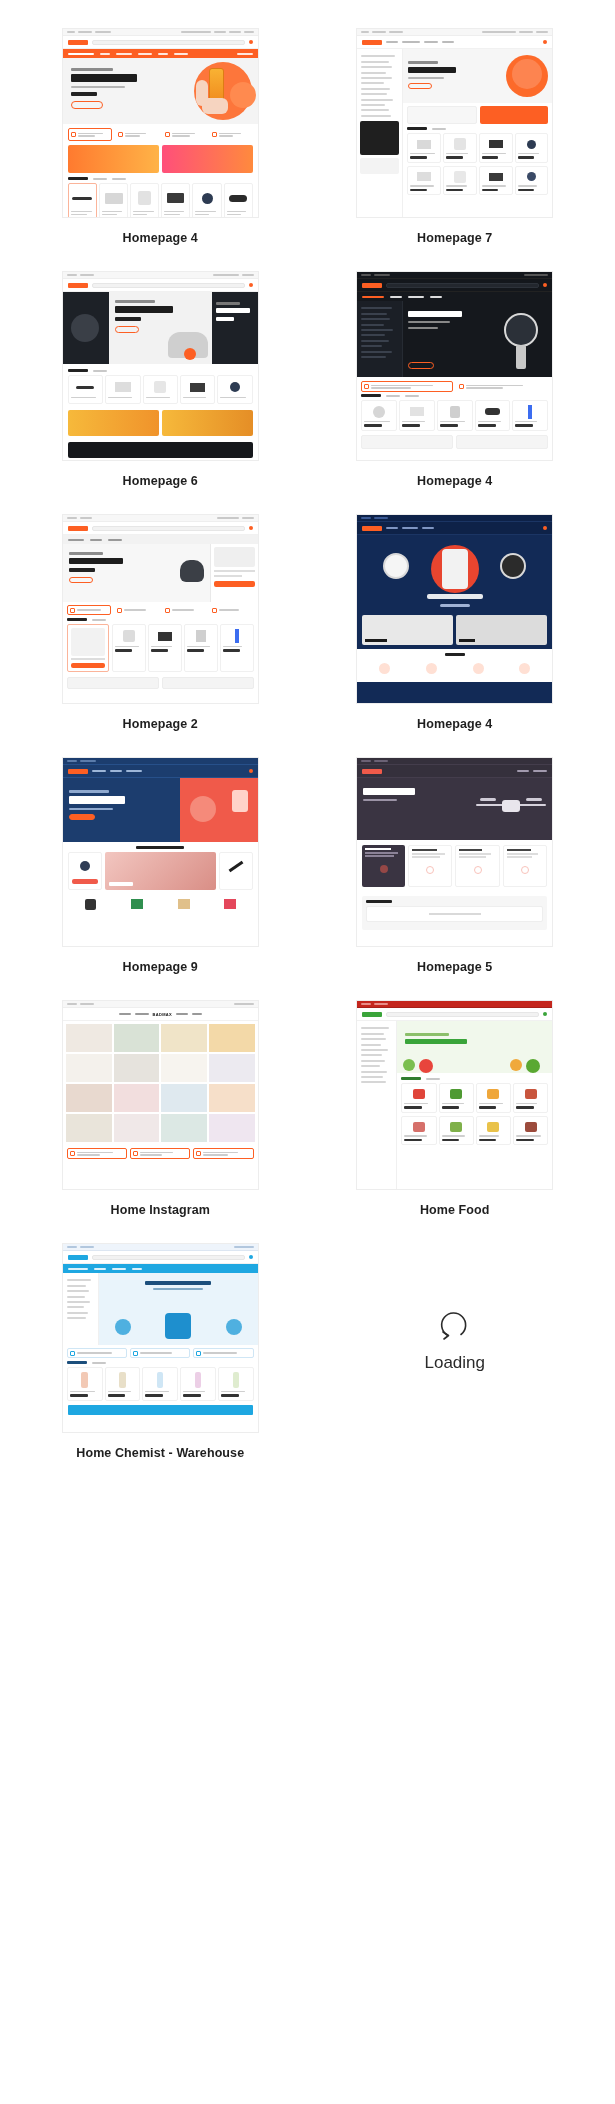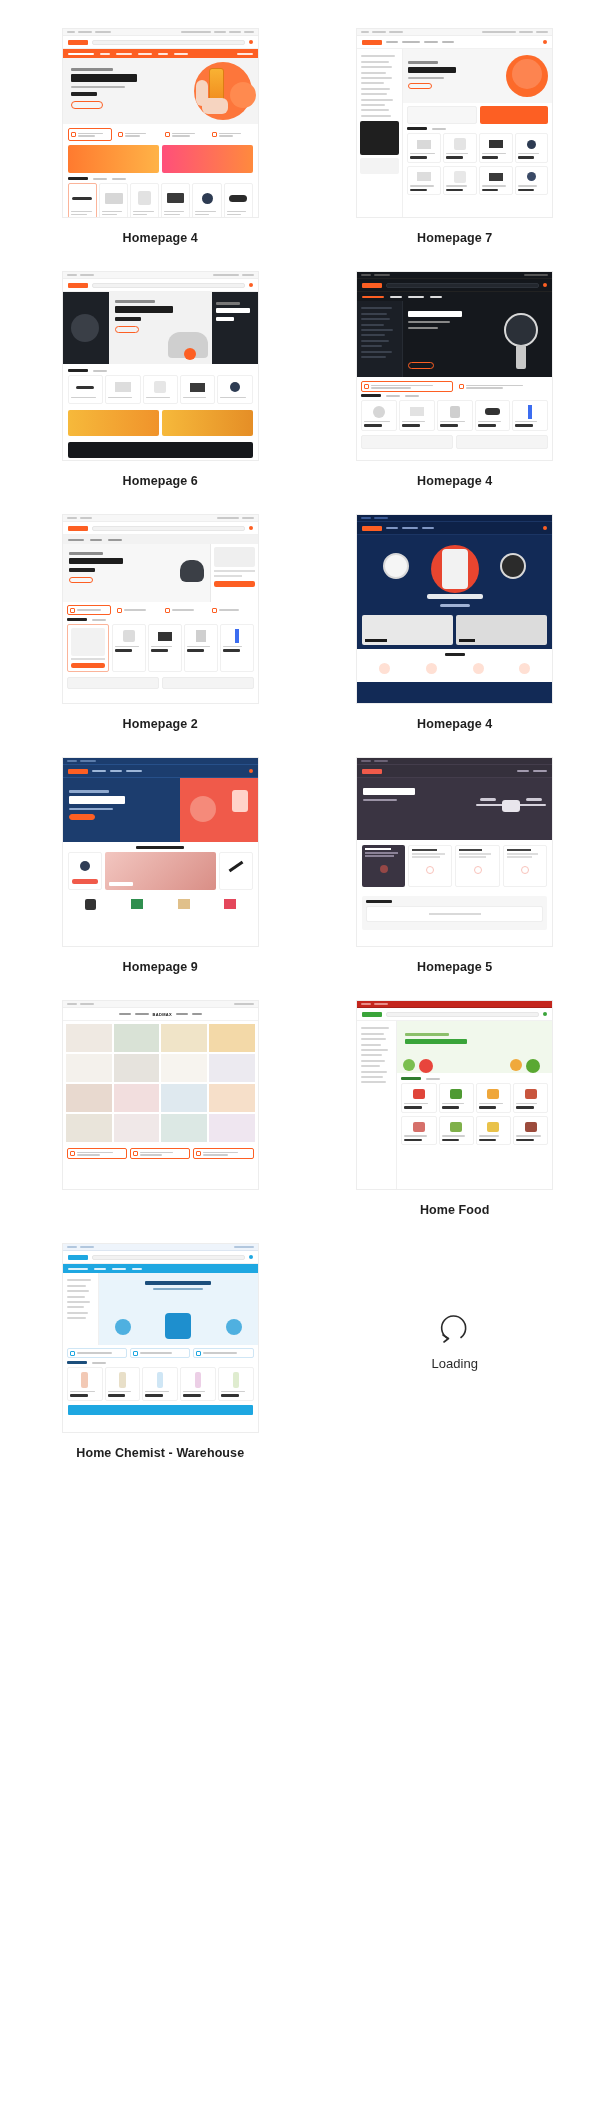--- a/index.html
+++ b/index.html
@@ -101,21 +101,21 @@
   .side i{display:block;height:2px;background:#d6d6d6;border-radius:1px;margin:3.4px 1px;}
   .side.dark i{background:#3a414d;}
   .main{flex:1;position:relative;overflow:hidden;}
 
   
   .sq{position:absolute;}
 
   
   .loading-cell{display:flex;flex-direction:column;align-items:center;justify-content:center;height:190px;}
   .spinner svg{display:block;}
-  .loading-label{font-size:13px;font-weight:normal;color:#2b2b2b;padding-top:10px;}
+  .loading-label{font-size:17px;font-weight:normal;color:#2b2b2b;padding-top:10px;}
 </style>
 </head>
 <body>
 
 <div class="page">
 
 
   <div class="grid">
 
     <div class="cell">
@@ -998,20 +998,21 @@
             <div class="feat on" style="height:11px">
                 <span class="feat-ic"></span>
                 <span class="feat-tx">
                   <i style="width:74%"></i>
                   <i style="width:52%"></i>
                 </span>
               </div>
           </div>
         </div>
       </div>
+      <div class="caption">Home Instagram</div>
     </div>
 
     <div class="cell">
       <div class="thumb">
         <div class="site">
           <div class="topbar" style="background:#c4261d;border-color:#a81f18">
               <span class="tb-dot" style="width:10px;background:#e98d88"></span>
               <span class="tb-dot" style="width:14px;background:#e98d88"></span>
             </div>
           <div class="hdr">

